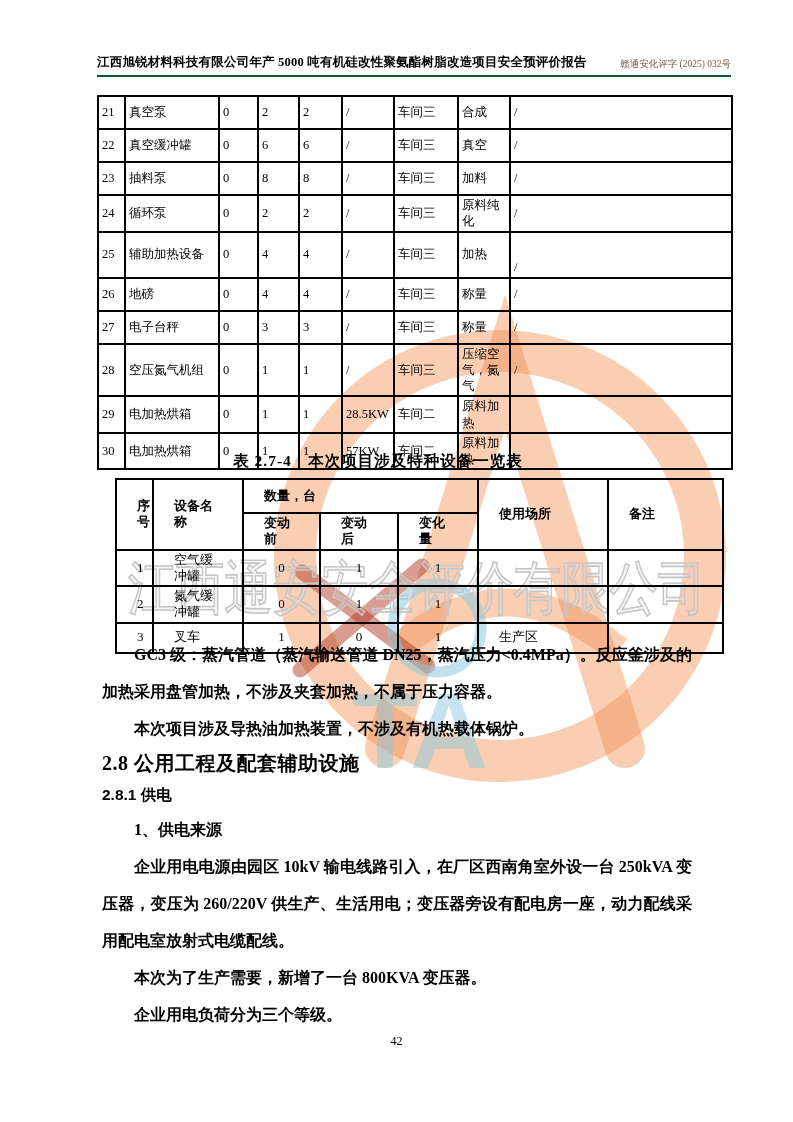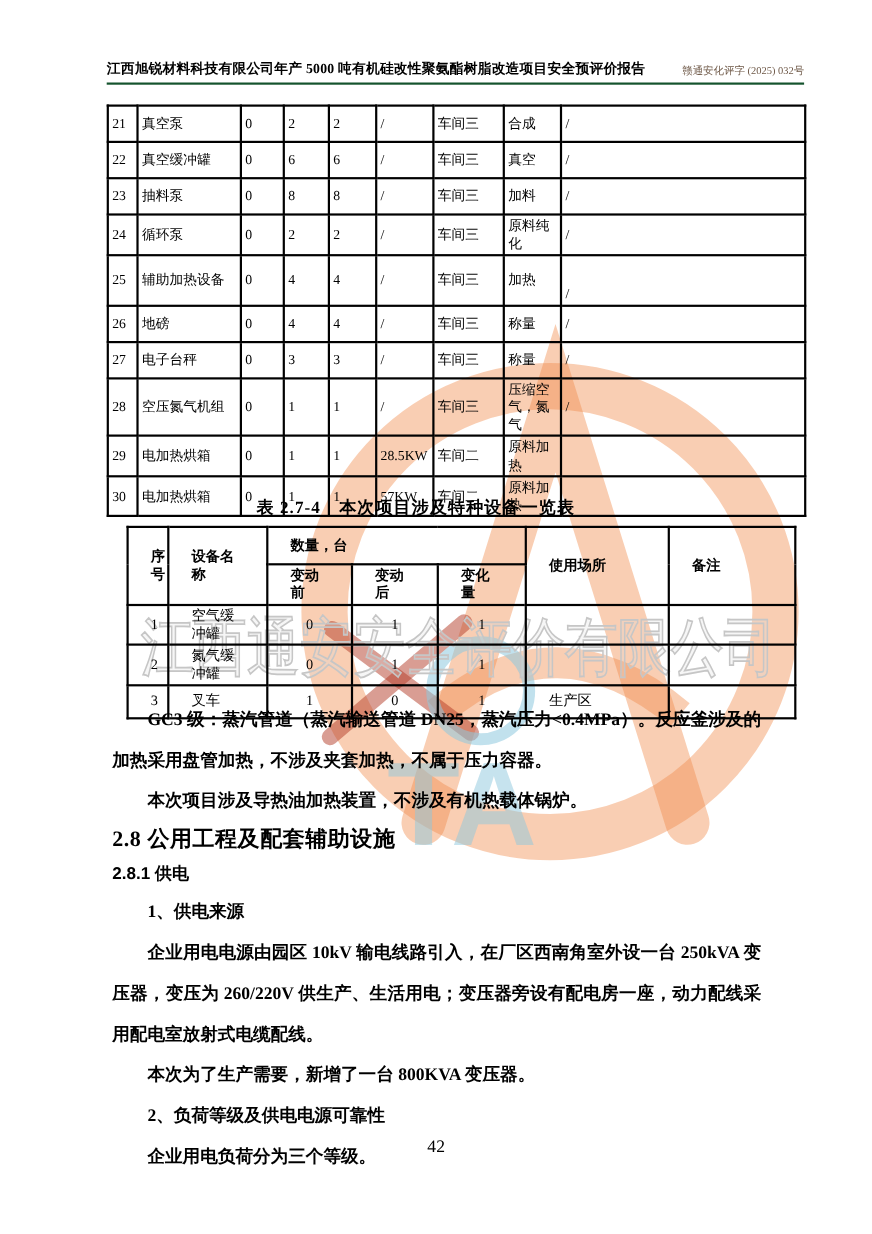--- a/index.html
+++ b/index.html
@@ -32,21 +32,21 @@
   #t2 th{font-weight:bold;}
   #t2 td.num,#t2 td.no{text-align:center;}
   
   .textblock{position:absolute;left:102px;top:636px;width:590px;font-size:16px;
              line-height:37px;text-align:justify;}
   .textblock p{margin:0;text-indent:32px;font-weight:bold;}
   .h28{font-size:20px;font-weight:bold;text-indent:0 !important;margin:9px 0 4px;
        line-height:32px;text-align:left;letter-spacing:.5px;}
   .h281{font-size:15.5px;font-weight:bold;text-indent:0 !important;margin:0 0 4px;
         line-height:32px;text-align:left;font-family:"Liberation Sans","DejaVu Sans",sans-serif;}
-  .pagenum{position:absolute;left:0;right:0;top:1034px;text-align:center;font-size:16px;}
+  .pagenum{position:absolute;left:0;right:0;top:1034px;text-align:center;font-size:12px;}
 </style>
 </head>
 <body>
 
 <div class="page">
 
   <svg class="wm" width="793" height="1122" viewBox="0 0 793 1122">
     <g fill="none" stroke="rgba(240,138,74,0.42)">
       <circle cx="500" cy="556" r="205" stroke-width="42"></circle>
       <path d="M385 748 L505 362 L625 748" stroke-width="40" stroke-linecap="round"></path>
@@ -252,19 +252,18 @@
     </table>
 
     <div class="textblock">
       <p>GC3 级：蒸汽管道（蒸汽输送管道 DN25，蒸汽压力&lt;0.4MPa）。反应釜涉及的加热采用盘管加热，不涉及夹套加热，不属于压力容器。</p>
       <p>本次项目涉及导热油加热装置，不涉及有机热载体锅炉。</p>
       <p class="h28">2.8 公用工程及配套辅助设施</p>
       <p class="h281">2.8.1 供电</p>
       <p>1、供电来源</p>
       <p>企业用电电源由园区 10kV 输电线路引入，在厂区西南角室外设一台 250kVA 变压器，变压为 260/220V 供生产、生活用电；变压器旁设有配电房一座，动力配线采用配电室放射式电缆配线。</p>
       <p>本次为了生产需要，新增了一台 800KVA 变压器。</p>
-      <p>2、负荷等级及供电电源可靠性</p>
       <p>企业用电负荷分为三个等级。</p>
     </div>
 
     <div class="pagenum">42</div>
   </div>
 </div>
 
 </body></html>

